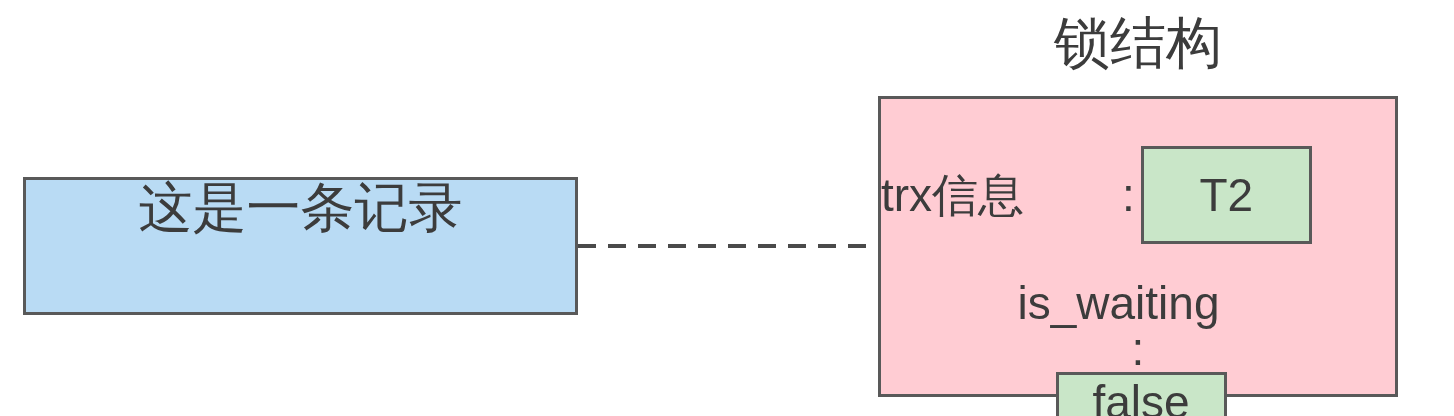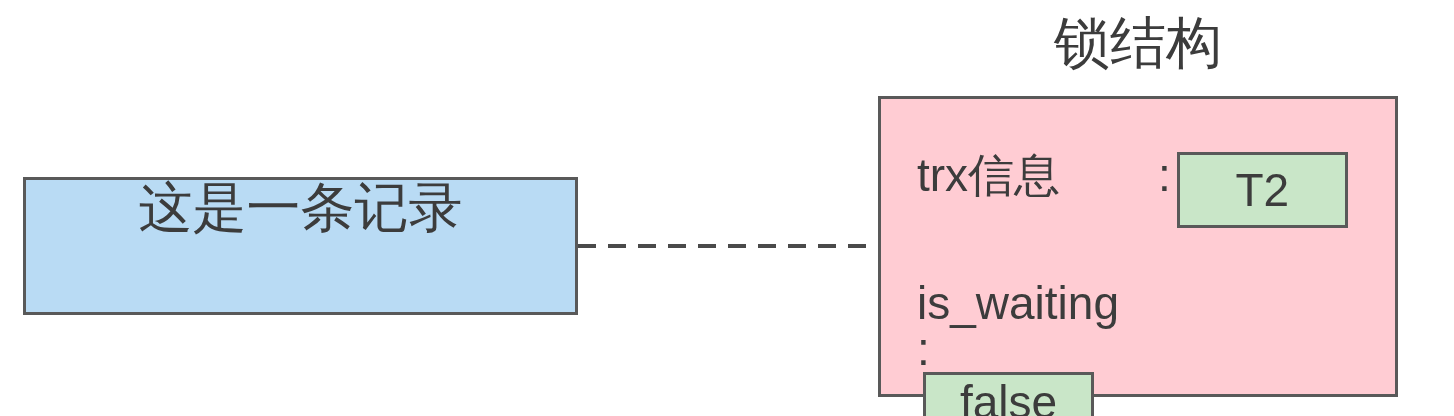--- a/index.html
+++ b/index.html
@@ -80,40 +80,40 @@
     height: 301px;
     background: var(--lock-fill);
     border: 3px solid var(--border);
   }
   .lock-row {
     position: absolute;
     left: 0;
     width: 100%;
     height: 86px;
     display: flex;
-    padding-left: 36px;
+    align-items: center;
   }
   .lock-row.row-0 { top: 53px; }
   .lock-row.row-1 { top: 181px; flex-direction: column; }
   .field-label {
     width: 241px;
     font-size: 46px;
     line-height: 1;
     color: var(--text);
     white-space: nowrap;
   }
   .field-colon {
     font-size: 46px;
     line-height: 1;
     color: var(--text);
   }
   .value-box {
     margin-left: 6px;
     width: 171px;
-    height: 76px;
+    height: 98px;
     background: var(--value-fill);
     border: 3px solid var(--border);
     display: flex;
     align-items: center;
     justify-content: center;
     font-size: 46px;
     color: var(--text);
   }
 </style>
 </head>

